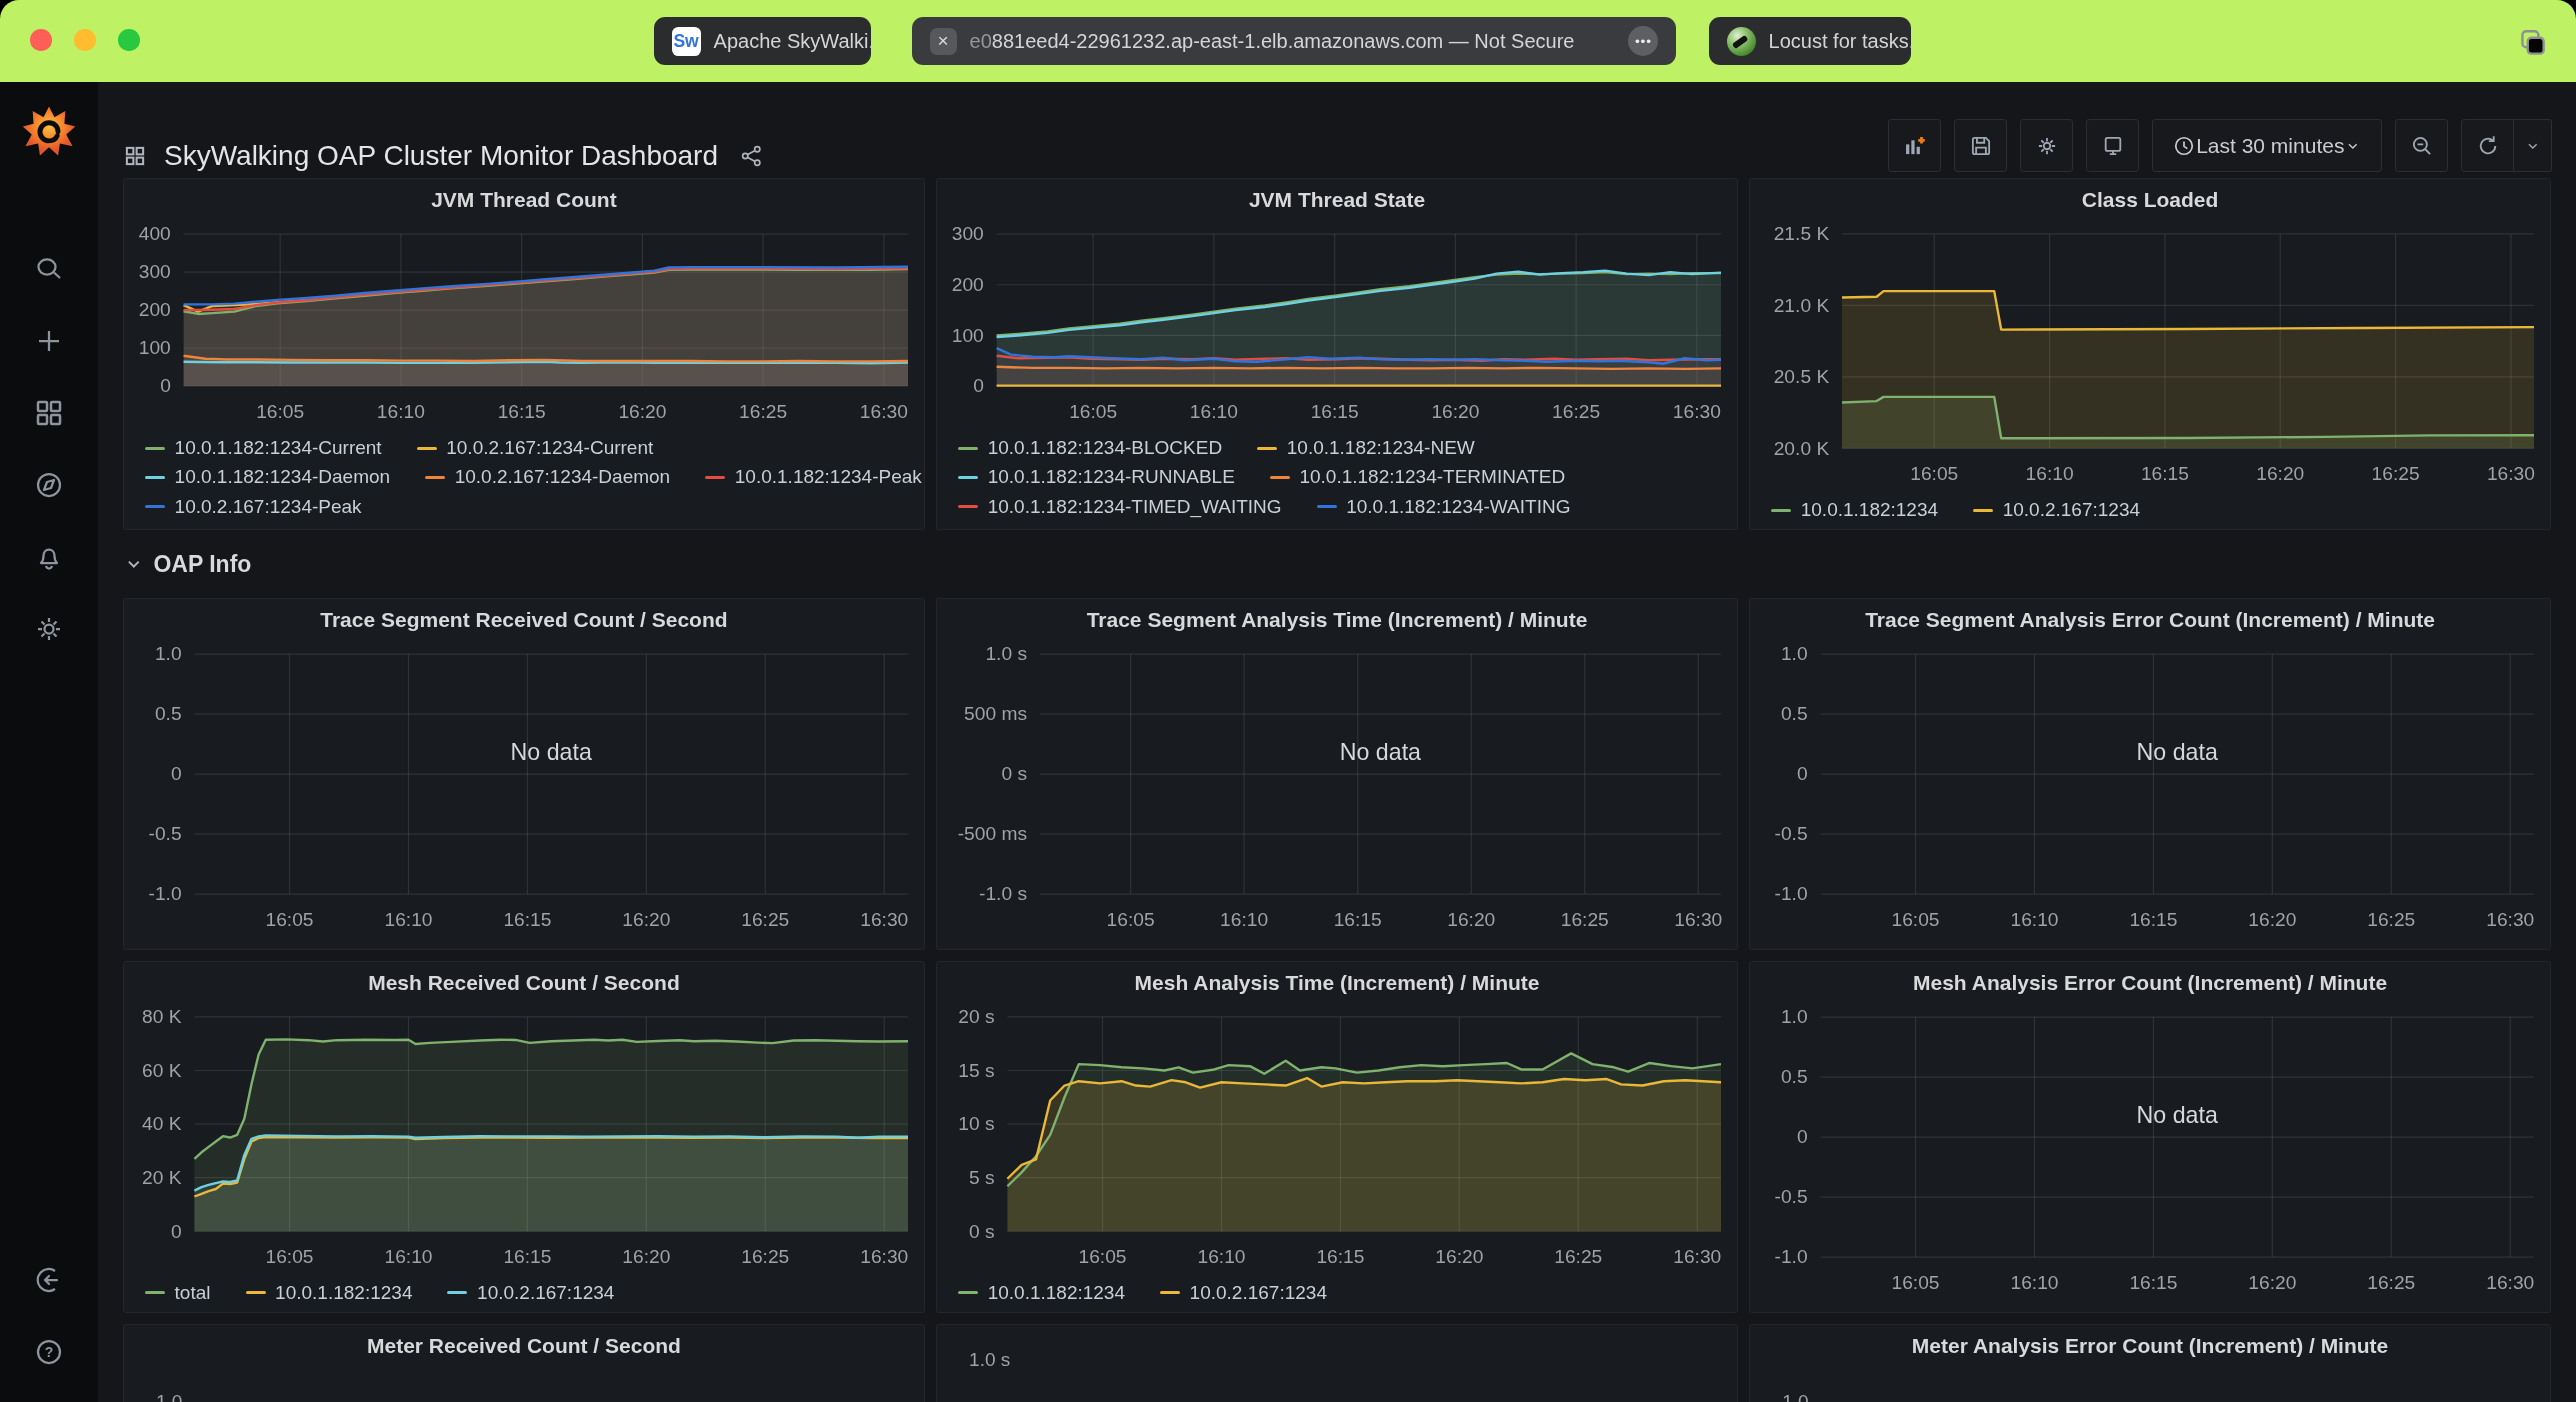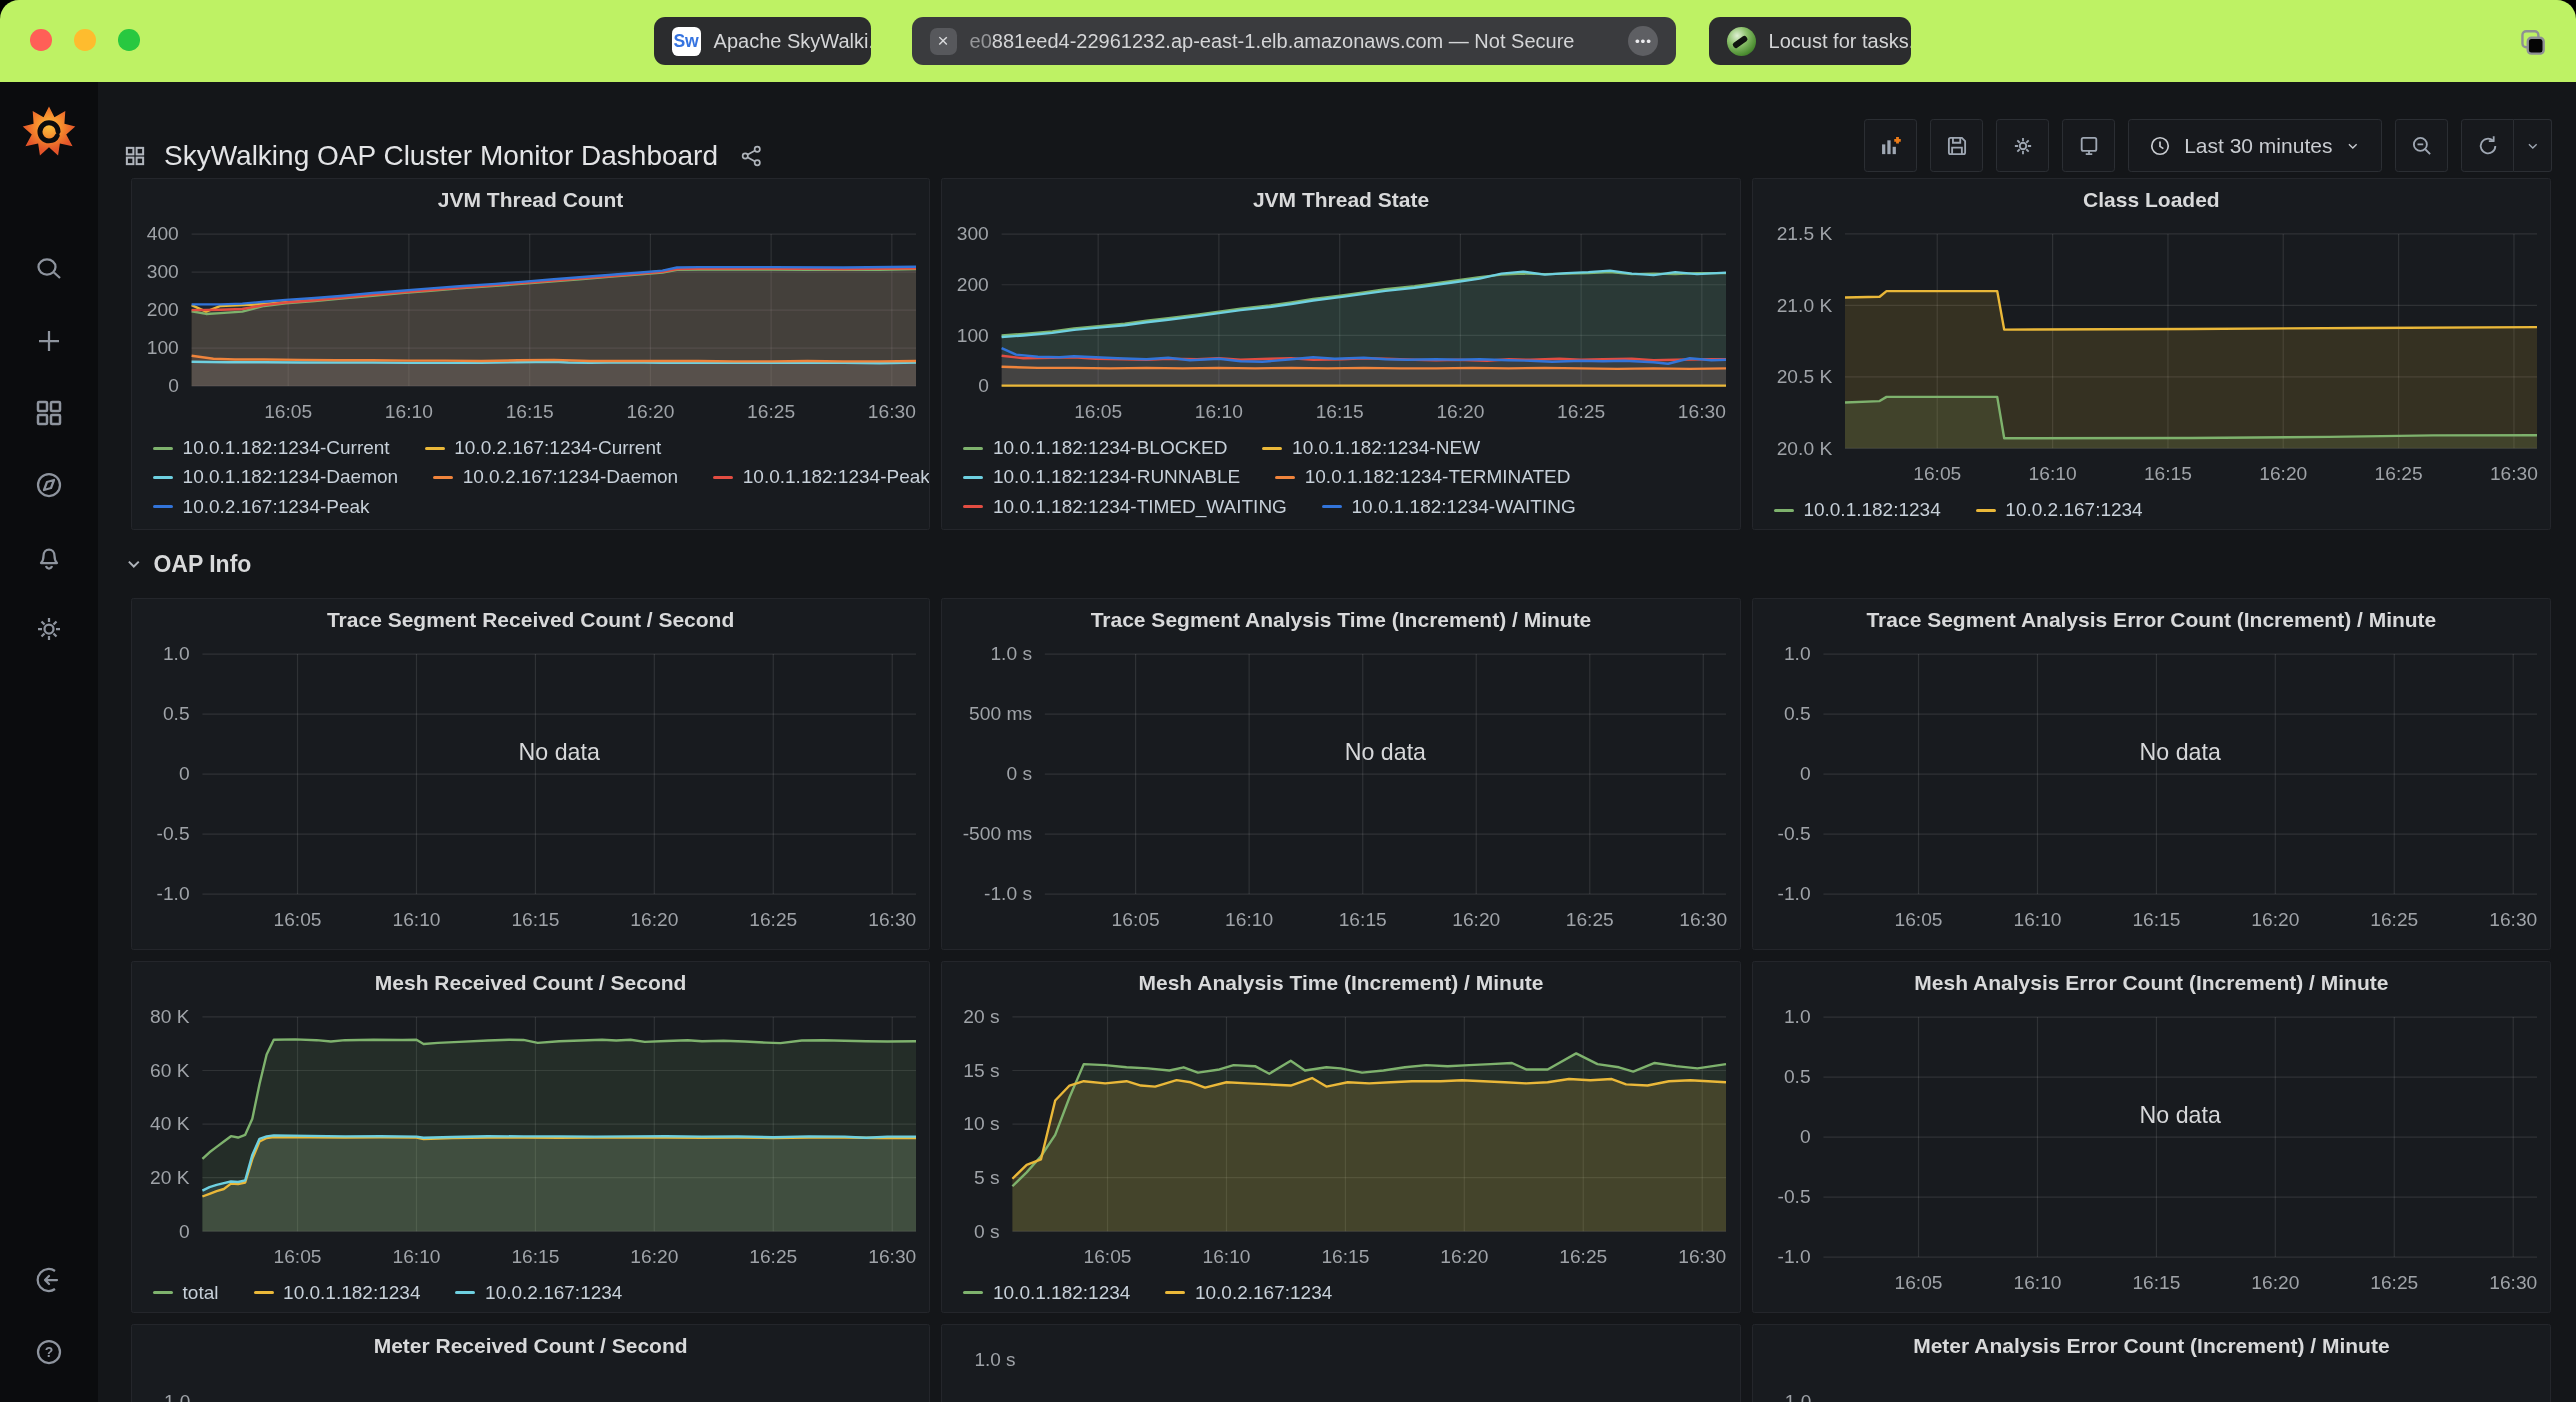--- a/index.html
+++ b/index.html
@@ -35,28 +35,28 @@
   .main{flex:1;display:flex;flex-direction:column;min-width:0;}
   .dashhdr{height:90px;display:flex;align-items:flex-end;padding:0 24px;box-sizing:border-box;color:#d8d9da;}
   .hdr-left{display:flex;align-items:center;gap:16px;}
   .gridico{color:#b0b5bc;width:26px;height:26px;}
   .dashtitle{font-size:28px;color:#e3e4e6;}
   .shareico{color:#aeb3ba;width:24px;height:24px;margin-left:6.4px;}
   .toolbar{margin-left:auto;display:flex;align-items:center;gap:13px;}
   .tbtn{height:53px;min-width:53px;border:1.6px solid #2b2e33;background:#17191d;border-radius:3.2px;
         display:flex;align-items:center;justify-content:center;color:#9fa7b3;box-sizing:border-box;}
   .tbtn svg{width:26px;height:26px;}
-  .timebtn{padding:0 19px;gap:12px;font-size:21px;color:#c9ccd1;}
+  .timebtn{padding:0 19px;gap:0;font-size:21px;color:#c9ccd1;}
   .split{display:flex;}
   .split .tbtn:first-child{border-radius:3.2px 0 0 3.2px;}
   .split .tbtn:last-child{border-left:none;min-width:38px;border-radius:0 3.2px 3.2px 0;}
 
   
   .dash{flex:1;padding:6.4px 25px 0 25px;overflow:hidden;}
-  .prow{display:grid;grid-template-columns:repeat(3,1fr);column-gap:11.2px;margin-bottom:11.2px;margin-left:8px;}
+  .prow{display:grid;grid-template-columns:repeat(3,1fr);column-gap:11.2px;margin-bottom:11.2px;}
   .panel{height:352px;background:#181b1f;border:0.8px solid #24262b;border-radius:2.4px;box-sizing:border-box;overflow:hidden;position:relative;}
   .ptitle{height:42px;display:flex;align-items:center;justify-content:center;font-size:21px;font-weight:600;color:#d8d9da;}
   .chart{width:100%;}
   .legend{padding:1.6px 21px 0 21px;}
   .lrow{display:flex;flex-wrap:nowrap;column-gap:35px;margin-top:7.2px;align-items:center;}
   .litem{display:inline-flex;align-items:center;gap:9.6px;font-size:19px;color:#c7d0d9;white-space:nowrap;}
   .dash-swatch{width:20px;height:3.2px;border-radius:1.6px;display:inline-block;flex:0 0 auto;}
   .stub-tick{margin:24px 0 0 32px;font-size:19px;color:#9fa3a8;}
 
   .sectionrow{height:45px;display:flex;align-items:center;gap:11.2px;color:#d8d9da;margin-bottom:11.2px;padding-left:1.6px;}

